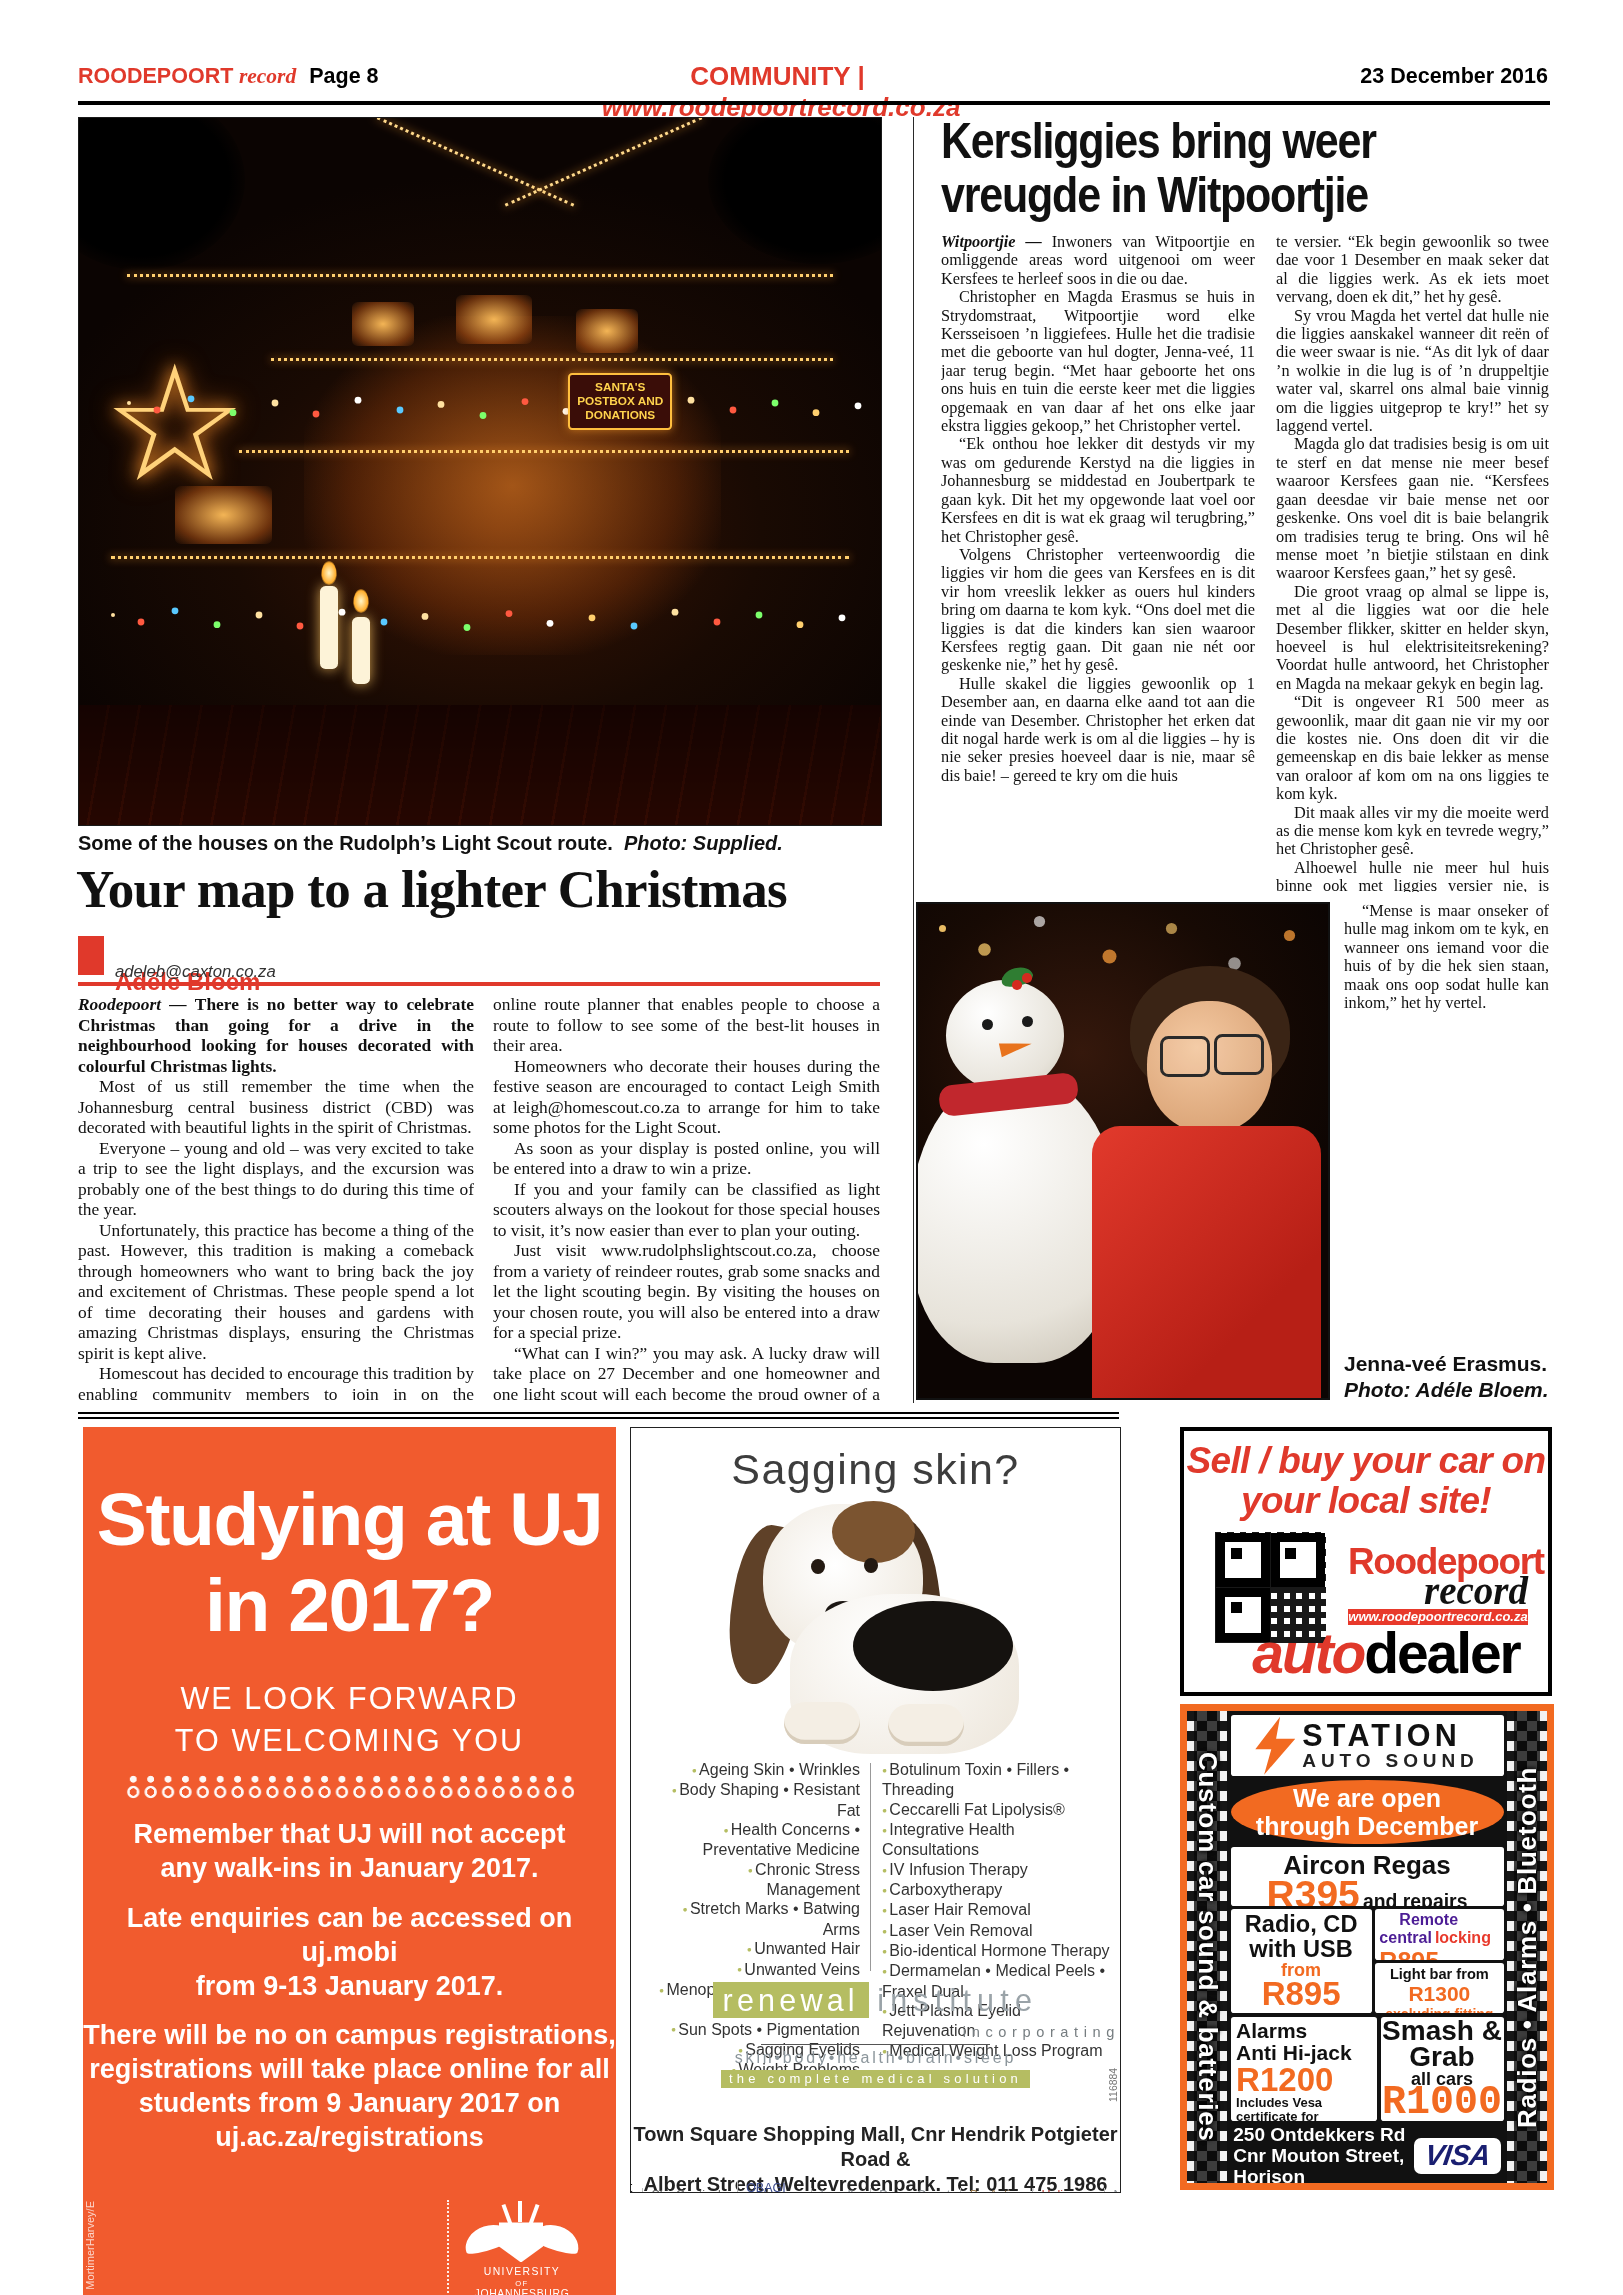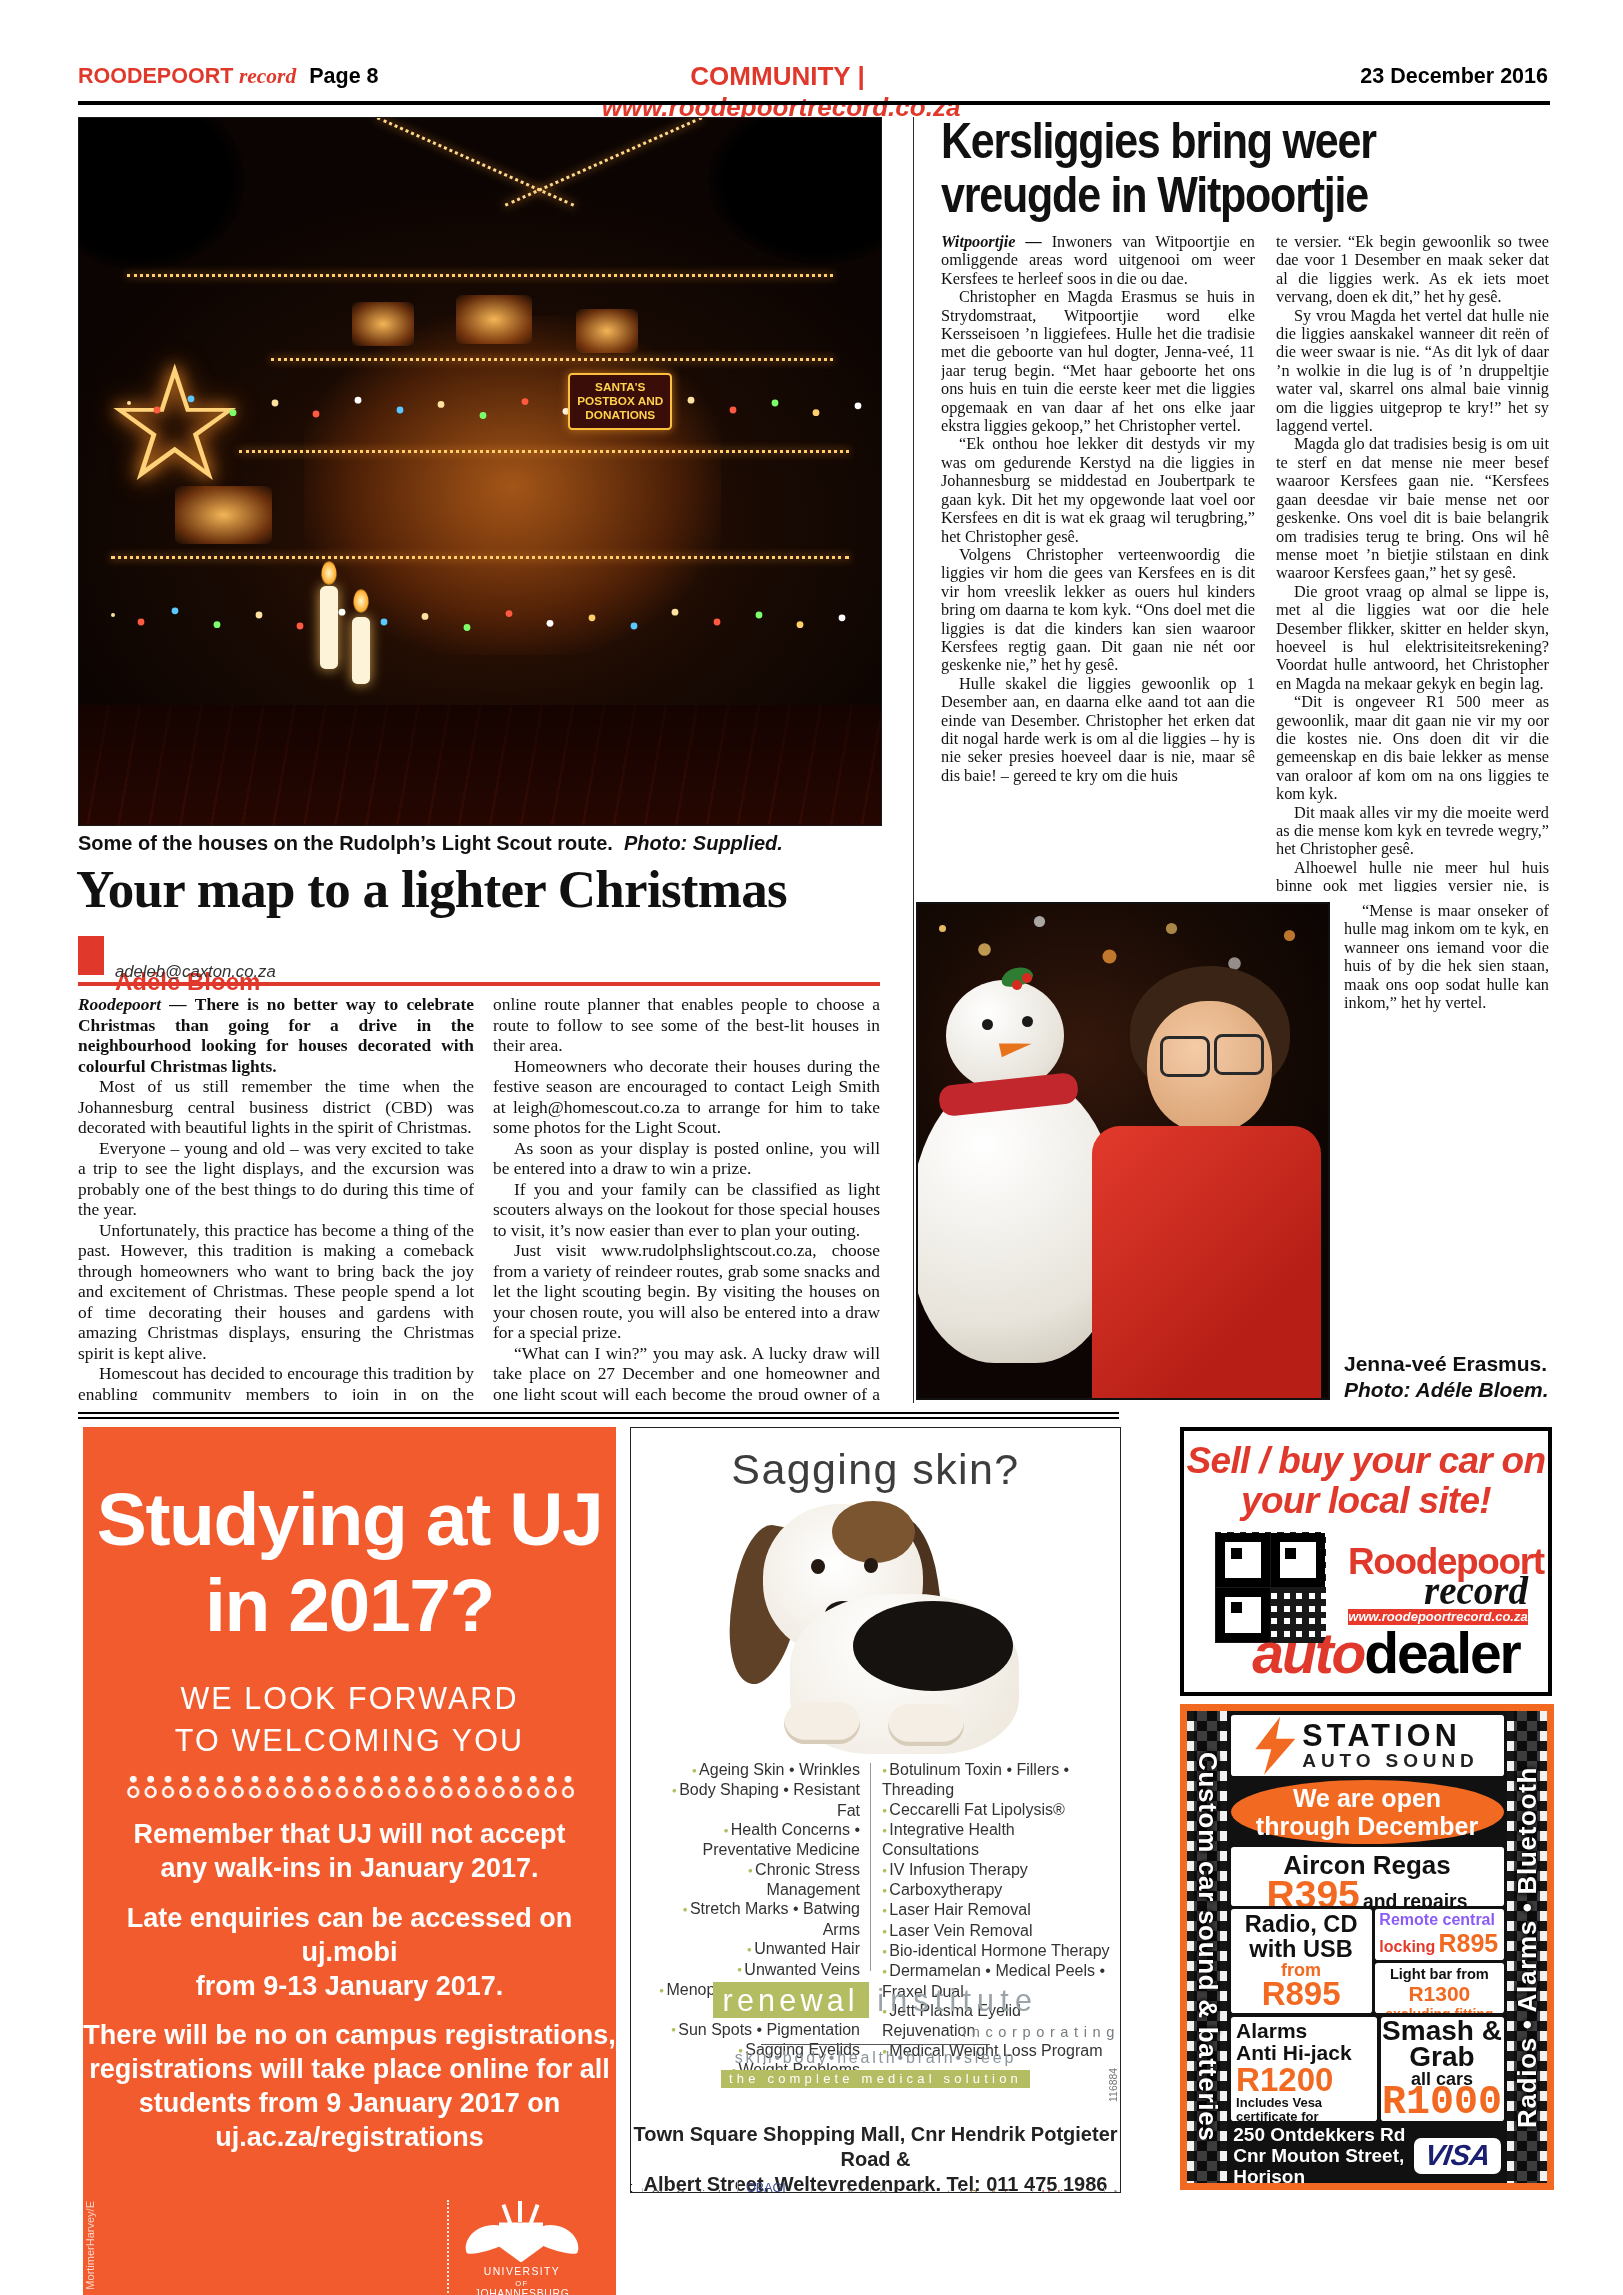--- a/index.html
+++ b/index.html
@@ -391,21 +391,21 @@
       </div>
       <div style="display:flex;gap:3.5px;height:104px;flex:none;">
         <div class="st-panel center" style="flex:1.1;padding-top:2.8px;">
           <div class="b" style="font-size:23.6px;color:#111;line-height:25px;">Radio, CD</div>
           <div class="b" style="font-size:23.6px;color:#111;line-height:25px;">with USB</div>
           <div class="b orange" style="font-size:18px;line-height:16.7px;">from</div>
           <div class="b orange" style="font-size:33px;line-height:30.5px;">R895</div>
         </div>
         <div style="flex:1;display:flex;flex-direction:column;gap:3.5px;">
           <div class="st-panel" style="flex:1;padding:2.8px 4.2px;">
-            <span class="b" style="font-size:16px;color:#8b5cf6;line-height:16.7px;">Remote central</span>
+            <span class="b" style="font-size:16px;color:#4c1d95;line-height:16.7px;margin-left:20px;">Remote central</span>
             <span class="b" style="font-size:16px;color:#e8392b;">locking</span>
             <span class="b orange" style="font-size:25px;">R895</span>
           </div>
           <div class="st-panel center" style="flex:1;padding:2.8px 2.8px;">
             <span class="b" style="font-size:14.6px;color:#111;">Light bar from</span>
             <span class="b orange" style="font-size:21px;">R1300</span>
             <div class="b orange" style="font-size:14px;">excluding fitting</div>
           </div>
         </div>
       </div>

